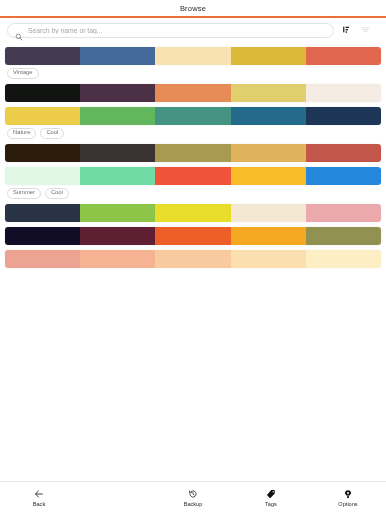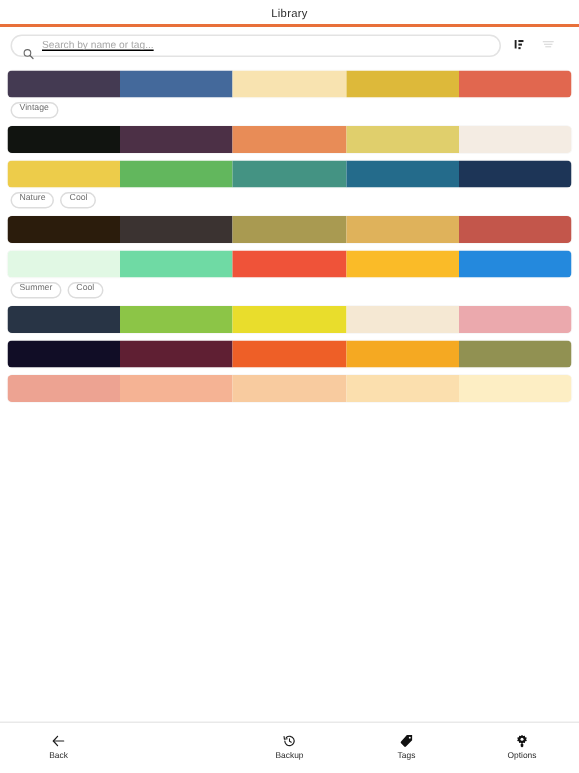--- a/index.html
+++ b/index.html
@@ -46,21 +46,20 @@
     height: 1.6px;
     background: var(--accent, #e8703a);
   }
 
   
   .searchrow {
     display: flex;
     padding: 5px 14px 5px 7px;
     gap: 6px;
     background: #ffffff;
-    text-decoration: underline;
   }
   .searchbox {
     flex: 1 1 auto;
     height: 15px;
     border: 1px solid #e3e3e3;
     border-radius: 8px;
     display: flex;
     align-items: center;
     padding: 0 7px;
     gap: 5px;
@@ -164,21 +163,21 @@
   .nav-back    { position: absolute; left: 26px;  width: 26px; }
   .nav-backup  { position: absolute; left: 180px; width: 26px; }
   .nav-tags    { position: absolute; left: 258px; width: 26px; }
   .nav-options { position: absolute; left: 335px; width: 26px; }
 </style>
 </head>
 <body>
 
 <div class="tabbar">
   <div class="tab active">
-    <span>Library</span>
+    <span>Browse</span>
   </div>
 </div>
 
 <div class="searchrow">
   <div class="searchbox">
     <span class="search-ico">
       <svg viewBox="0 0 16 16" width="8" height="8">
         <circle cx="6.6" cy="6.6" r="4.4" fill="none" stroke="#6a6a6a" stroke-width="1.5"></circle>
         <line x1="10" y1="10" x2="14" y2="14" stroke="#6a6a6a" stroke-width="1.7" stroke-linecap="round"></line>
       </svg>

